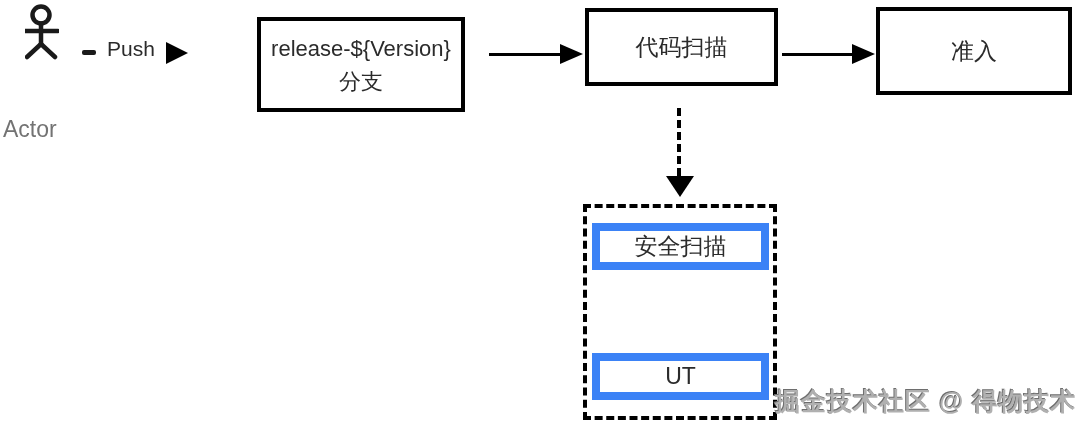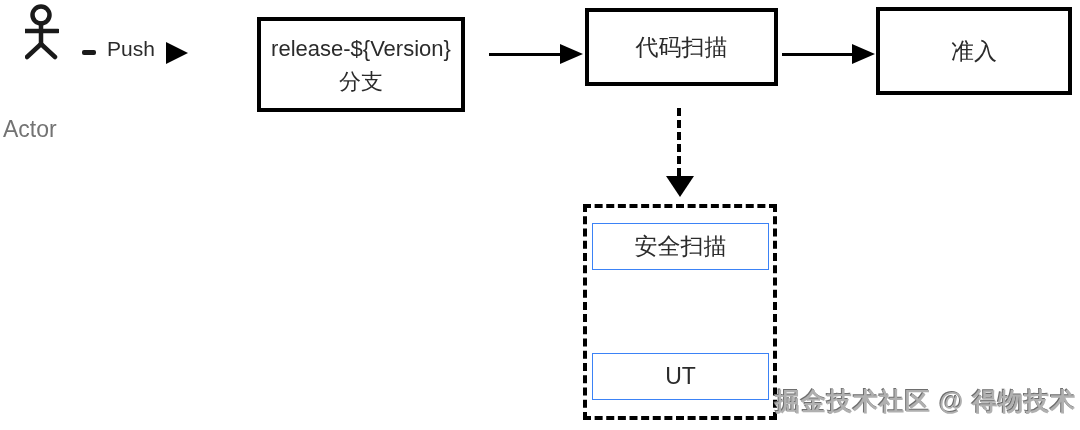--- a/index.html
+++ b/index.html
@@ -83,21 +83,21 @@
   .scan-group {
     position: absolute; left: 583px; top: 204px;
     width: 194px; height: 216px;
     border: 4px dashed #000000;
     box-sizing: border-box;
     background: #ffffff;
   }
   .scan-item {
     position: absolute; left: 592px;
     width: 177px; height: 47px;
-    border: 1px solid #3b82f6;
+    border: 8px solid #3b82f6;
     box-sizing: border-box;
     background: #ffffff;
     display: flex; align-items: center; justify-content: center;
     font-size: 23px; color: #2b2b2b;
   }
   .scan-item-0 { top: 223px; }
   .scan-item-1 { top: 289px; }
   .scan-item-2 { top: 353px; }
 
   

